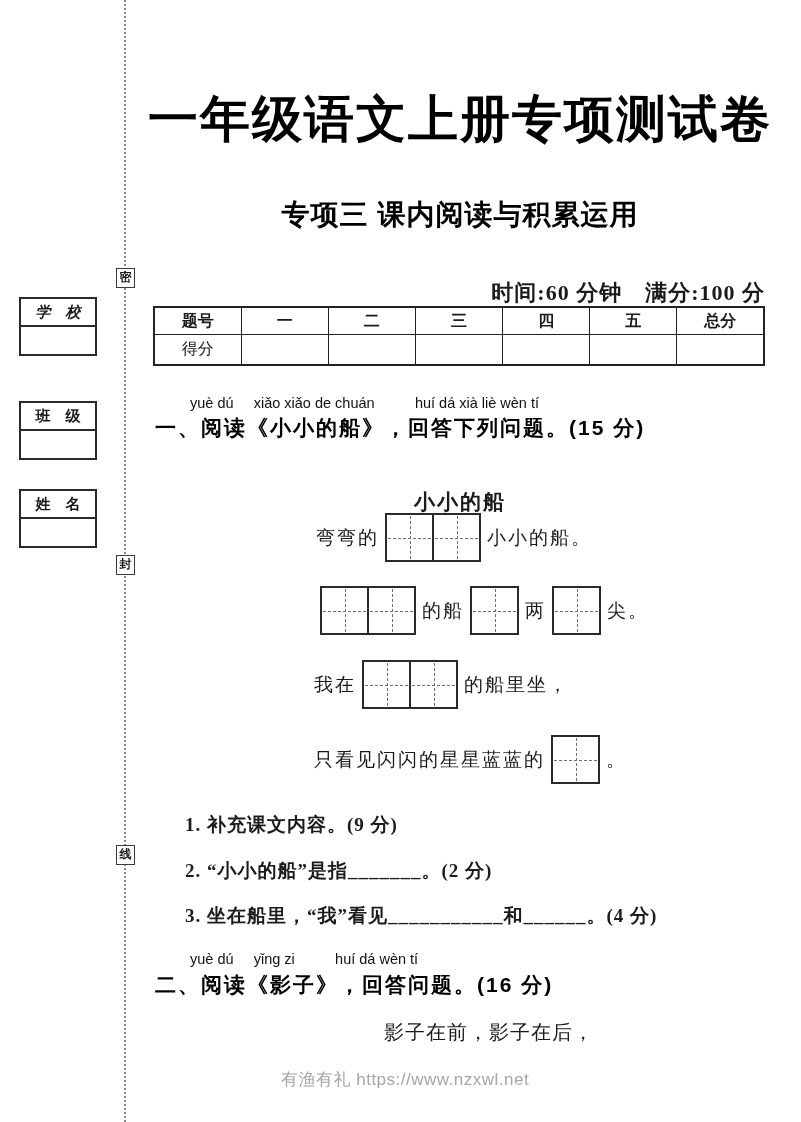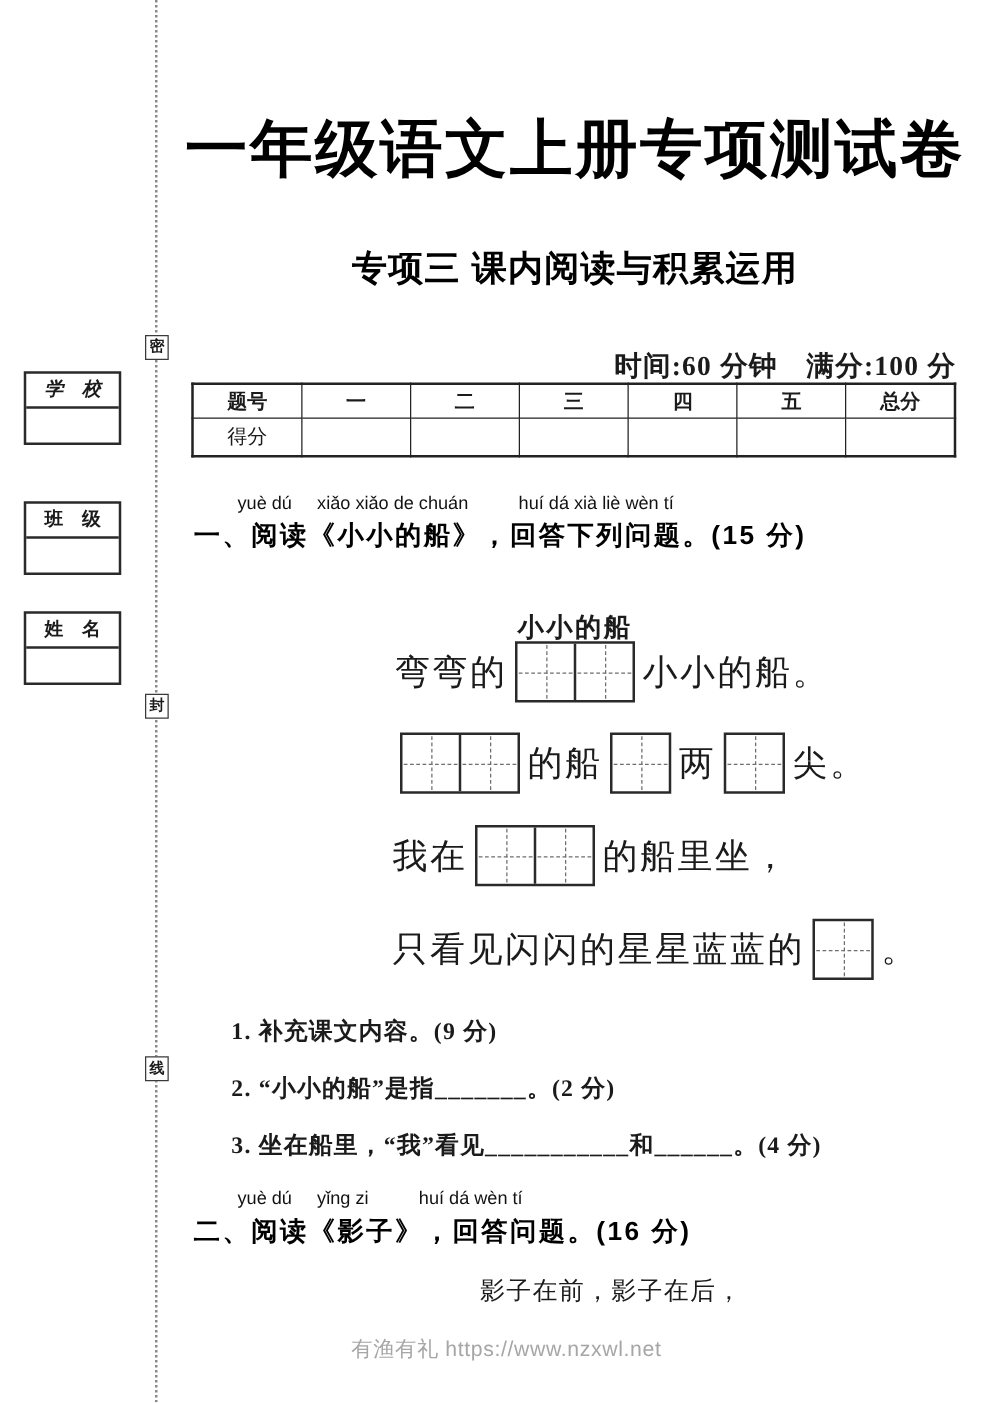--- a/index.html
+++ b/index.html
@@ -50,21 +50,21 @@
   }
   .sec-heading {
     position:absolute; font-family:"Liberation Sans", sans-serif; font-weight:bold;
     font-size:21px; letter-spacing:2px; color:#000;
   }
   .poem-title {
     position:absolute; left:330px; width:260px; top:459px; text-align:center;
     font-family:"Liberation Sans", sans-serif; font-weight:bold; font-size:21px; letter-spacing:2px;margin-top:29px;
   }
   
-  .poem-row { position:absolute; display:flex; align-items:center; height:49px; font-size:28px; letter-spacing:2px; }
+  .poem-row { position:absolute; display:flex; align-items:center; height:49px; font-size:19px; letter-spacing:2px; }
   .poem-row .txt { margin:0 6px; white-space:nowrap; }
   .tz-grid { display:inline-flex; border:2px solid #2a2a2a; background:#fff; flex:none; }
   .tz-cell { width:45px; height:45px; position:relative; }
   .tz-cell + .tz-cell { border-left:2px solid #2a2a2a; }
   .tz-cell::before { content:""; position:absolute; left:1px; right:1px; top:50%; border-top:1px dashed #6e6e6e; }
   .tz-cell::after  { content:""; position:absolute; top:1px; bottom:1px; left:50%; border-left:1px dashed #6e6e6e; }
   
   .sub-q { position:absolute; left:185px; font-size:19px; font-weight:600; letter-spacing:1px; white-space:nowrap; }
   .poem2-line { position:absolute; left:384px; top:1019px; font-size:20px; letter-spacing:1px; }
   .footer {

